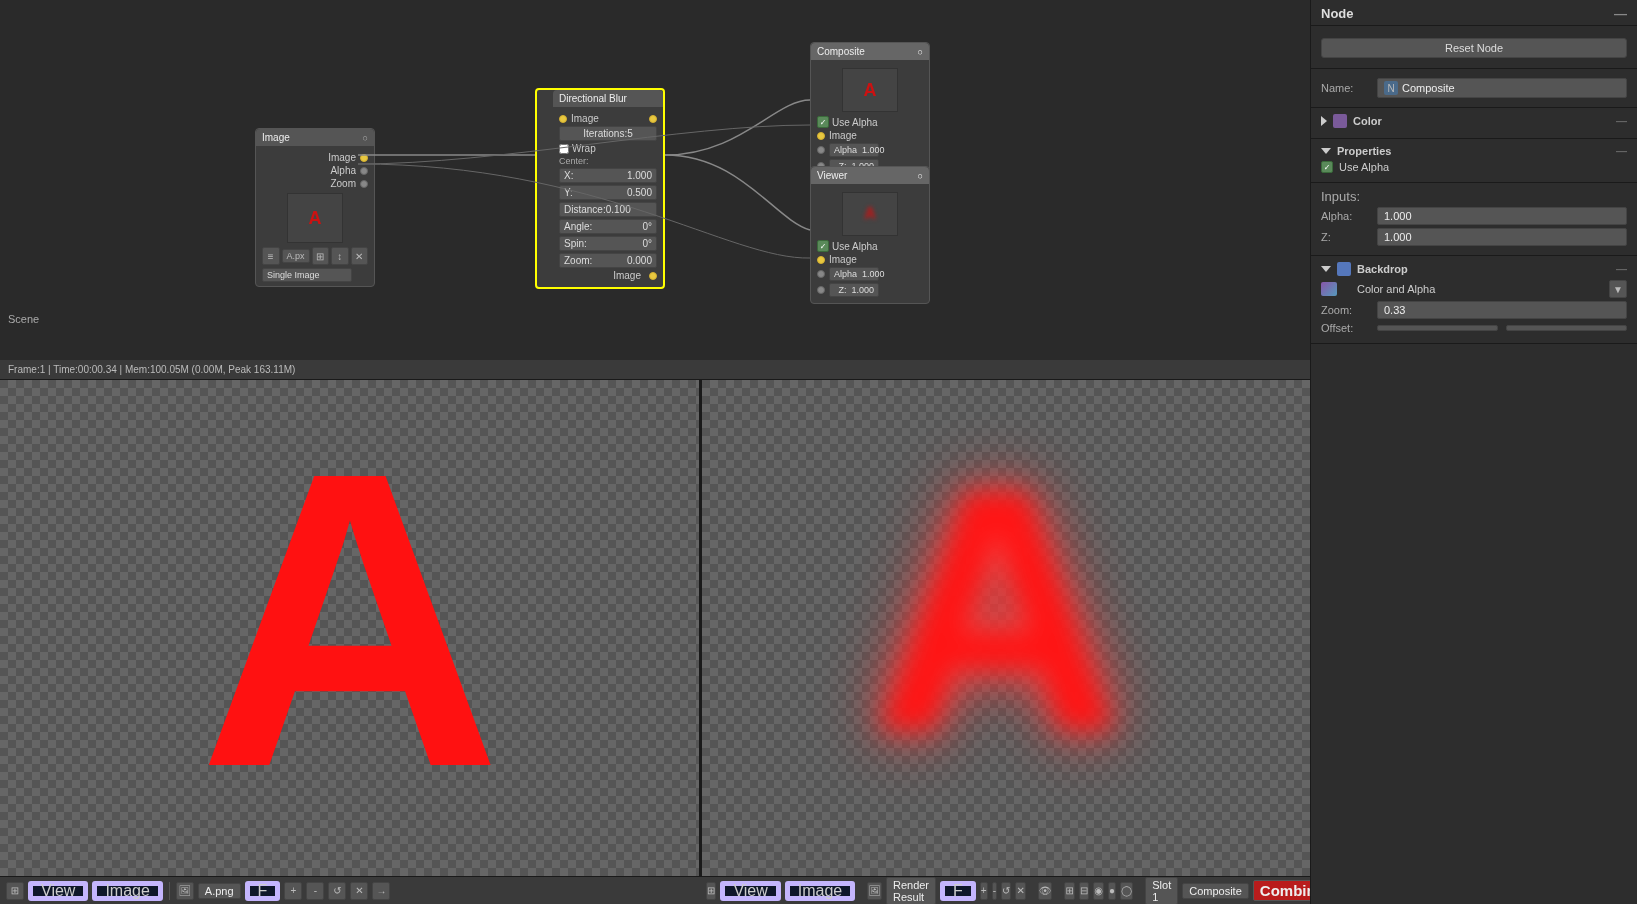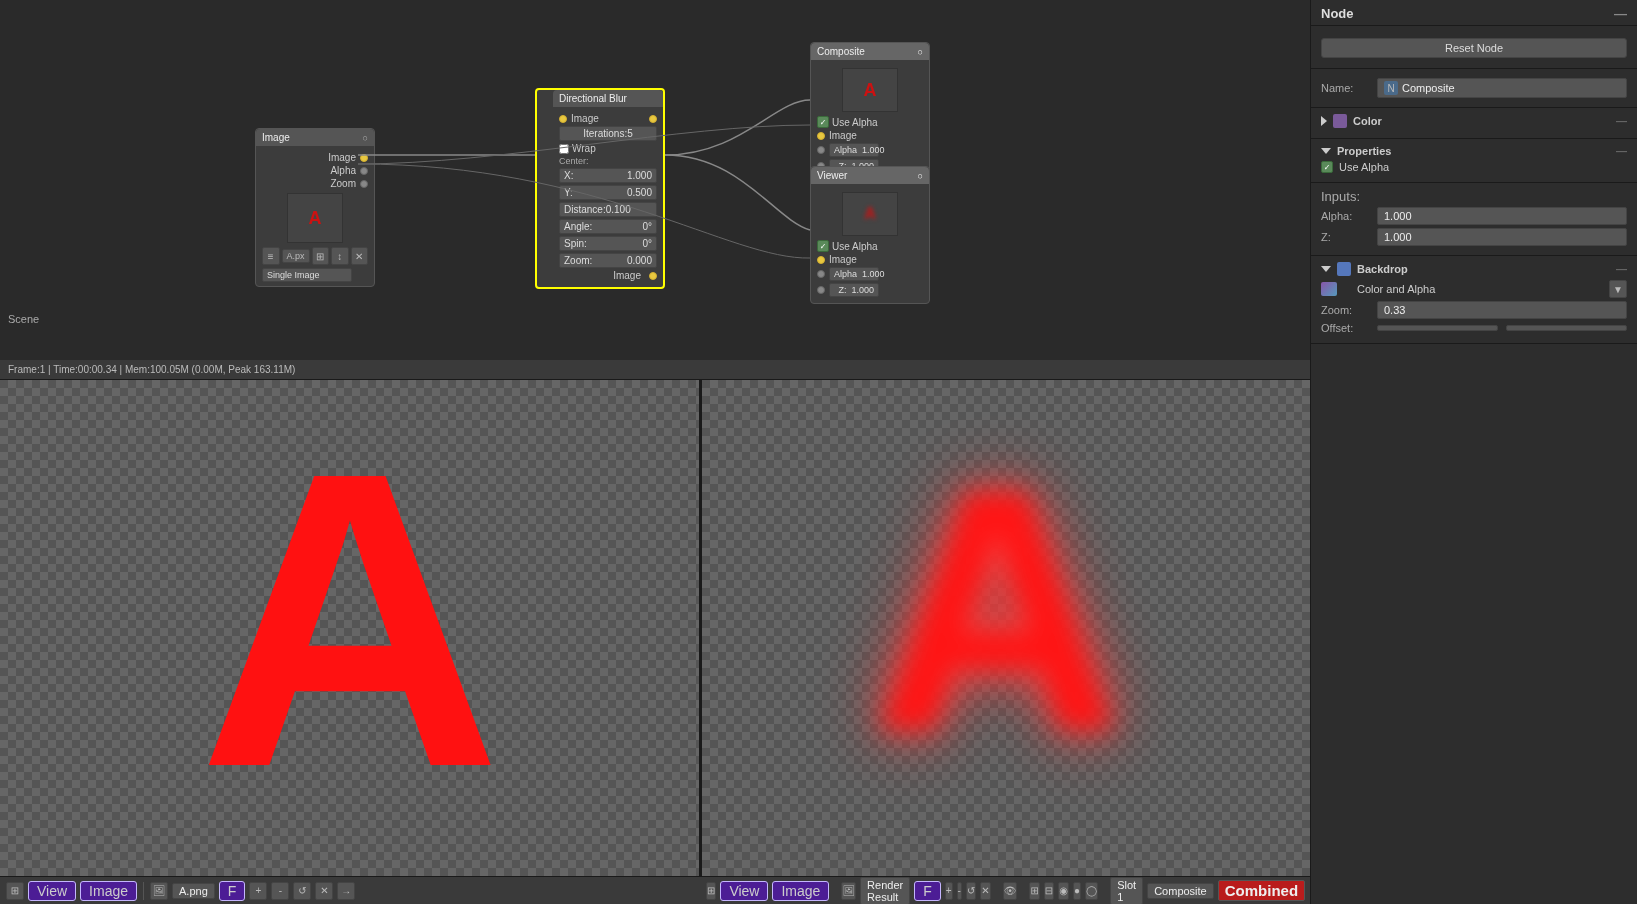--- a/index.html
+++ b/index.html
@@ -331,26 +331,26 @@
       border: 1px solid #444;
       border-radius: 2px;
       display: inline-flex;
       align-items: center;
       justify-content: center;
       font-size: 10px;
       cursor: pointer;
       color: #bbb;
     }
     .toolbar-btn {
-      background: #4c1d95;
-      border: 1px solid #c4b5fd;
+      background: #0f172a;
+      border: 5px solid #c4b5fd;
       border-radius: 3px;
       padding: 2px 8px;
       color: #ccc;
-      font-size: 14px;
+      font-size: 16px;
       cursor: pointer;
       height: 20px;
       display: flex;
       align-items: center;
     }
     .toolbar-separator {
       width: 1px;
       height: 18px;
       background: #555;
       margin: 0 2px;

